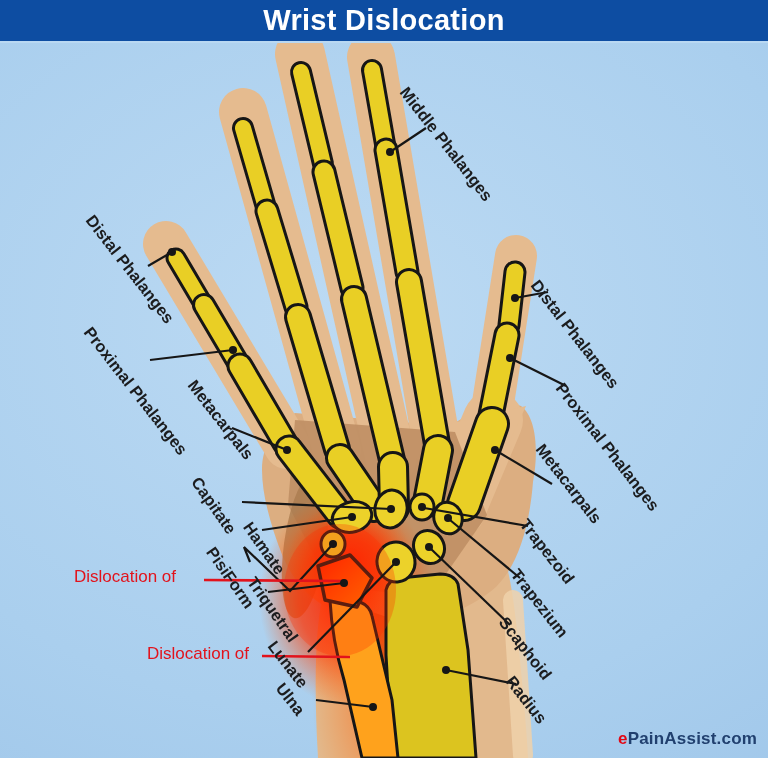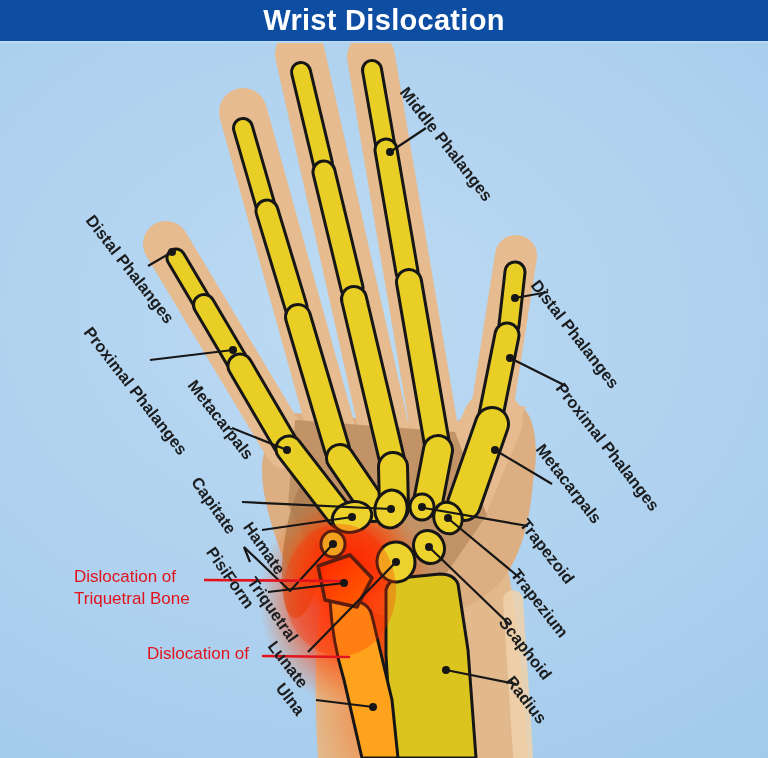--- a/index.html
+++ b/index.html
@@ -210,20 +210,22 @@
   <div class="lbl" style="left:541px;top:277px">Distal Phalanges</div>
   <div class="lbl" style="left:566px;top:380px">Proximal Phalanges</div>
   <div class="lbl" style="left:546px;top:441px">Metacarpals</div>
   <div class="lbl" style="left:530px;top:516px">Trapezoid</div>
   <div class="lbl" style="left:521px;top:566px">Trapezium</div>
   <div class="lbl" style="left:509px;top:614px">Scaphoid</div>
   <div class="lbl" style="left:516px;top:673px">Radius</div>
 
   <div class="alert" style="left:74px;top:566px">
     <div>Dislocation of</div>
-    <div>Triquetral Bone</div>
   </div>
   <div class="alert" style="left:147px;top:643px">
     <div>Dislocation of</div>
   </div>
 
+  <div class="brand">
+    <span class="e">e</span><span class="rest">PainAssist.com</span>
+  </div>
 
 </div>
 
 </body></html>

